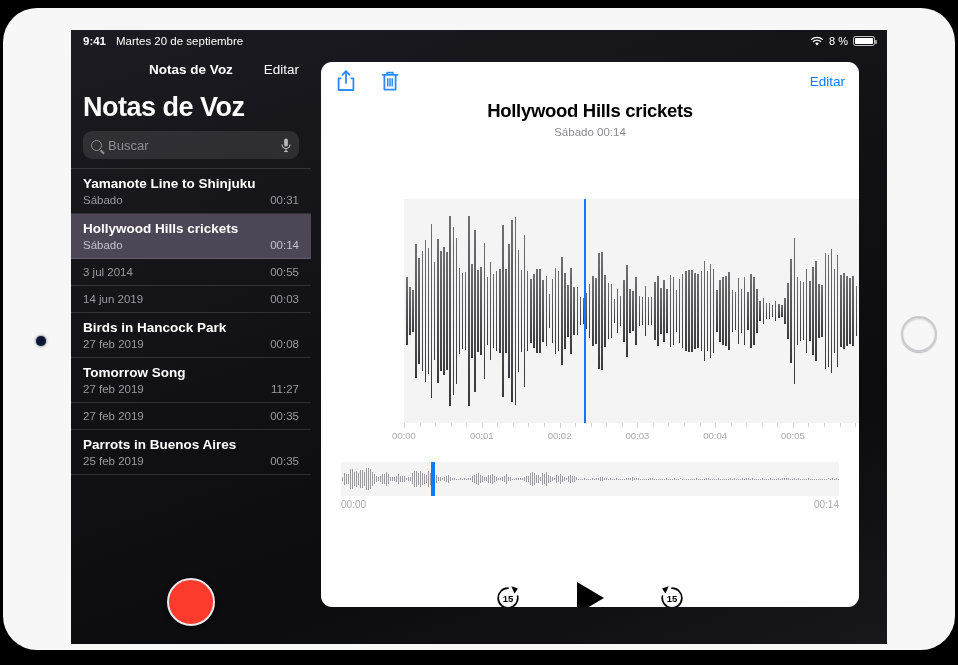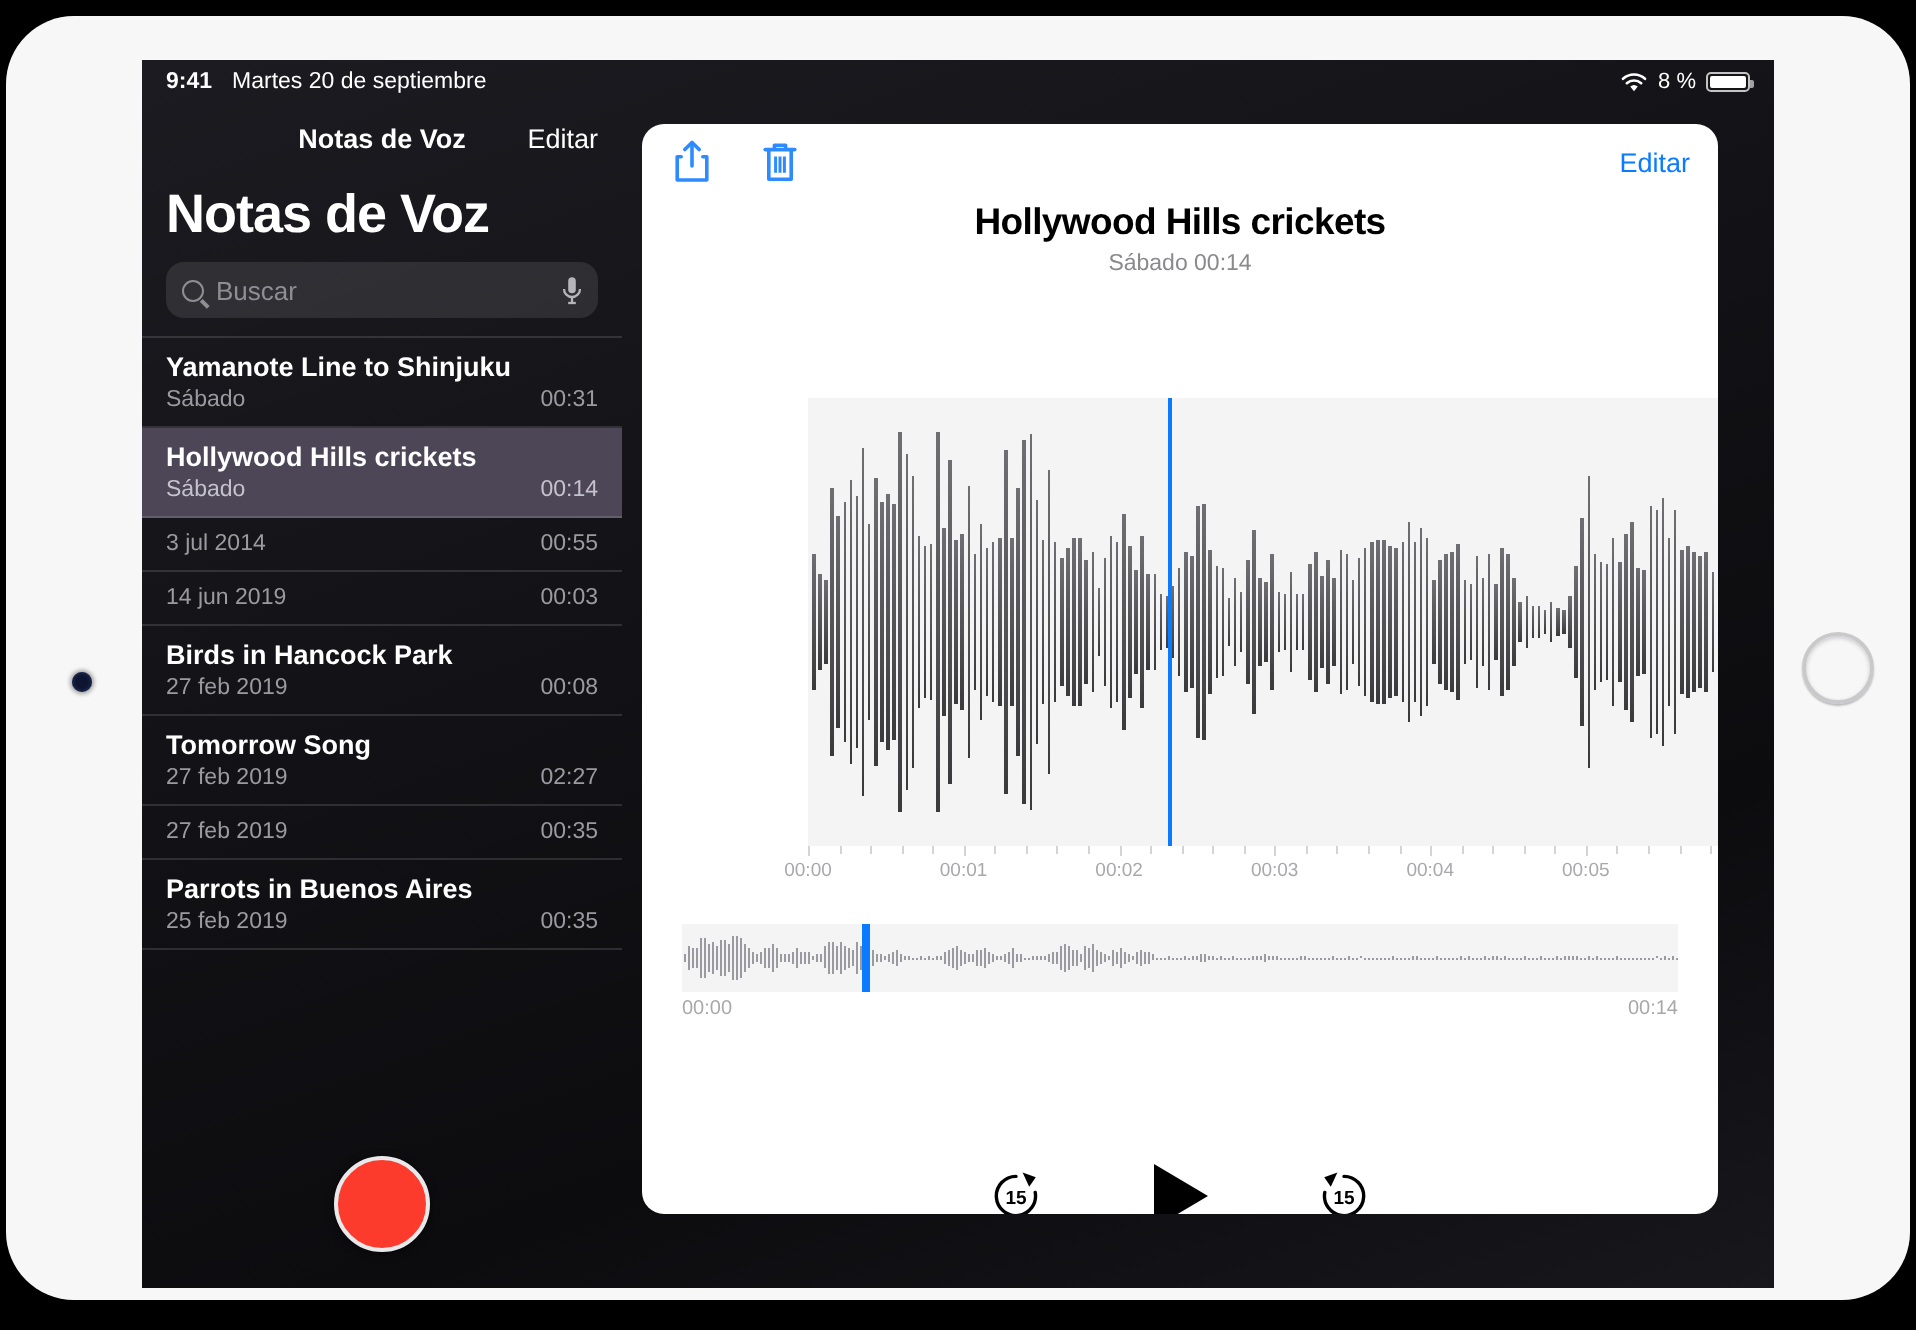--- a/index.html
+++ b/index.html
@@ -208,21 +208,21 @@
               <div class="row-title">Birds in Hancock Park</div>
               <div class="row-meta">
                 <span>27 feb 2019</span>
                 <span class="row-dur">00:08</span>
               </div>
             </div>
             <div class="row">
               <div class="row-title">Tomorrow Song</div>
               <div class="row-meta">
                 <span>27 feb 2019</span>
-                <span class="row-dur">02:27</span>
+                <span class="row-dur">11:27</span>
               </div>
             </div>
             <div class="row">
               <div class="row-meta">
                 <span>27 feb 2019</span>
                 <span class="row-dur">00:35</span>
               </div>
             </div>
             <div class="row">
               <div class="row-title">Parrots in Buenos Aires</div>

